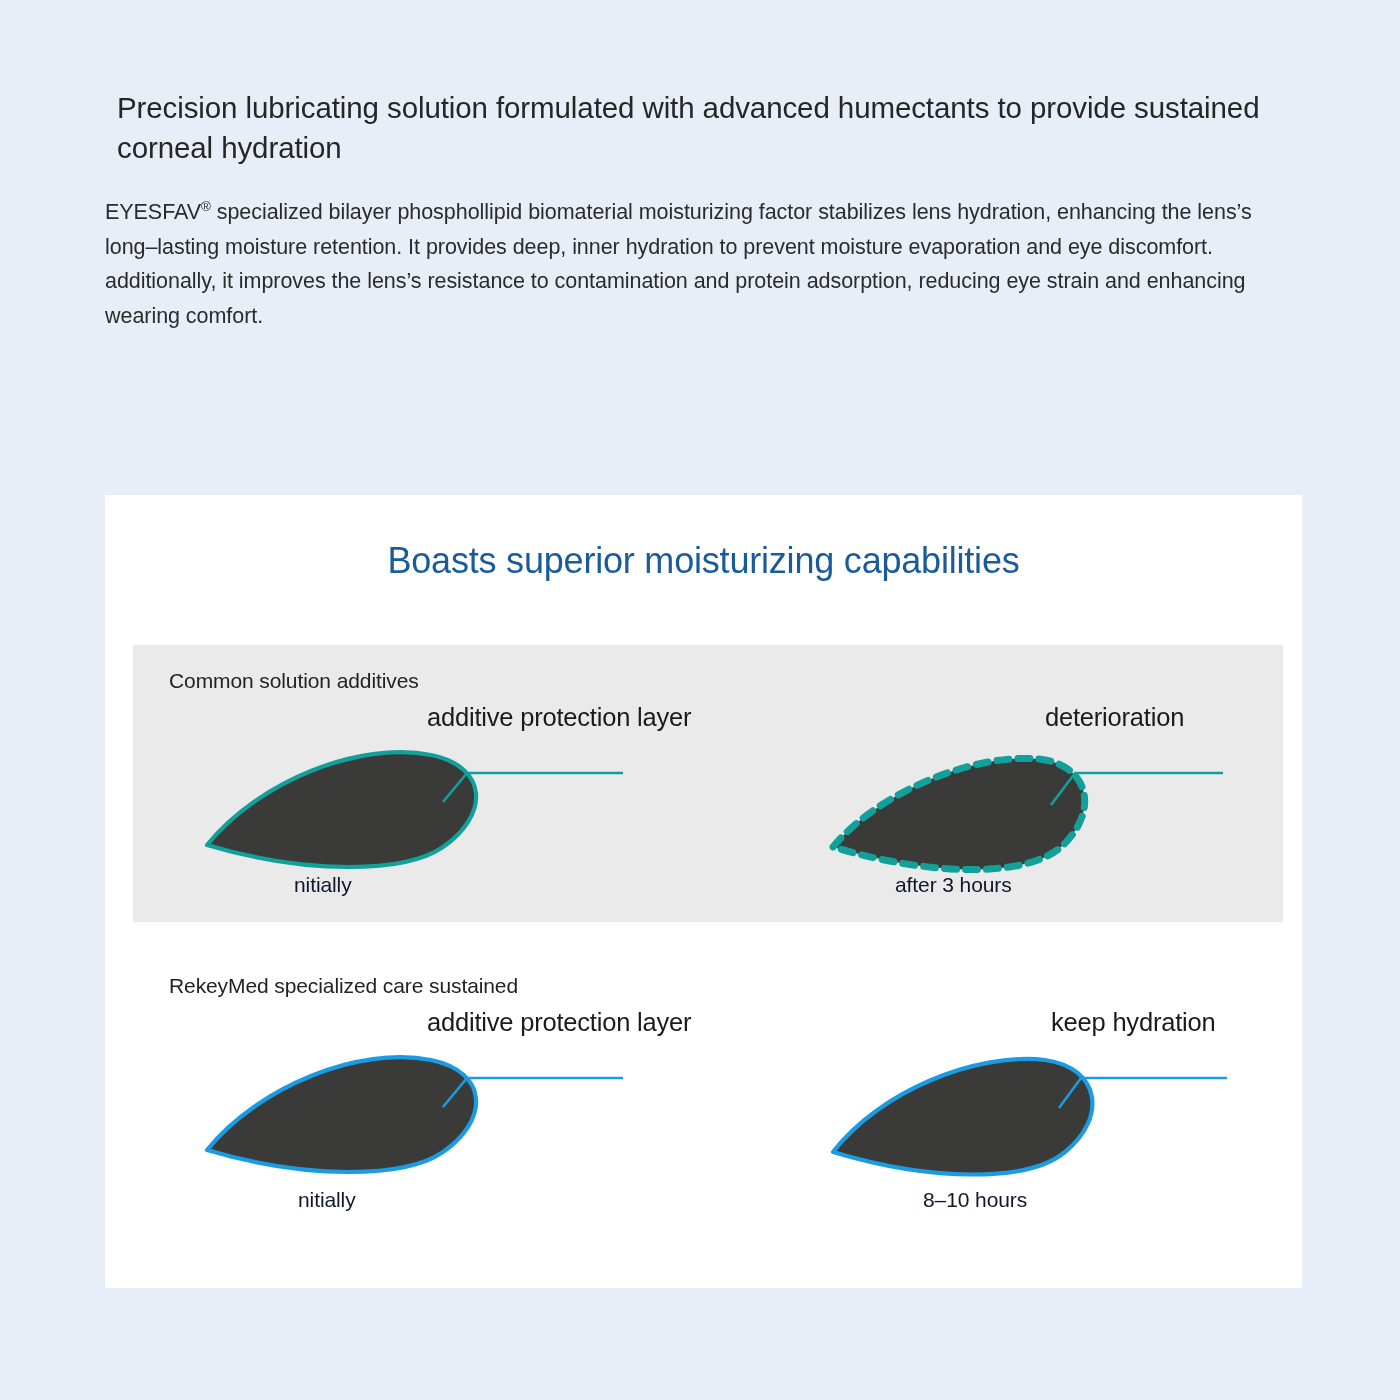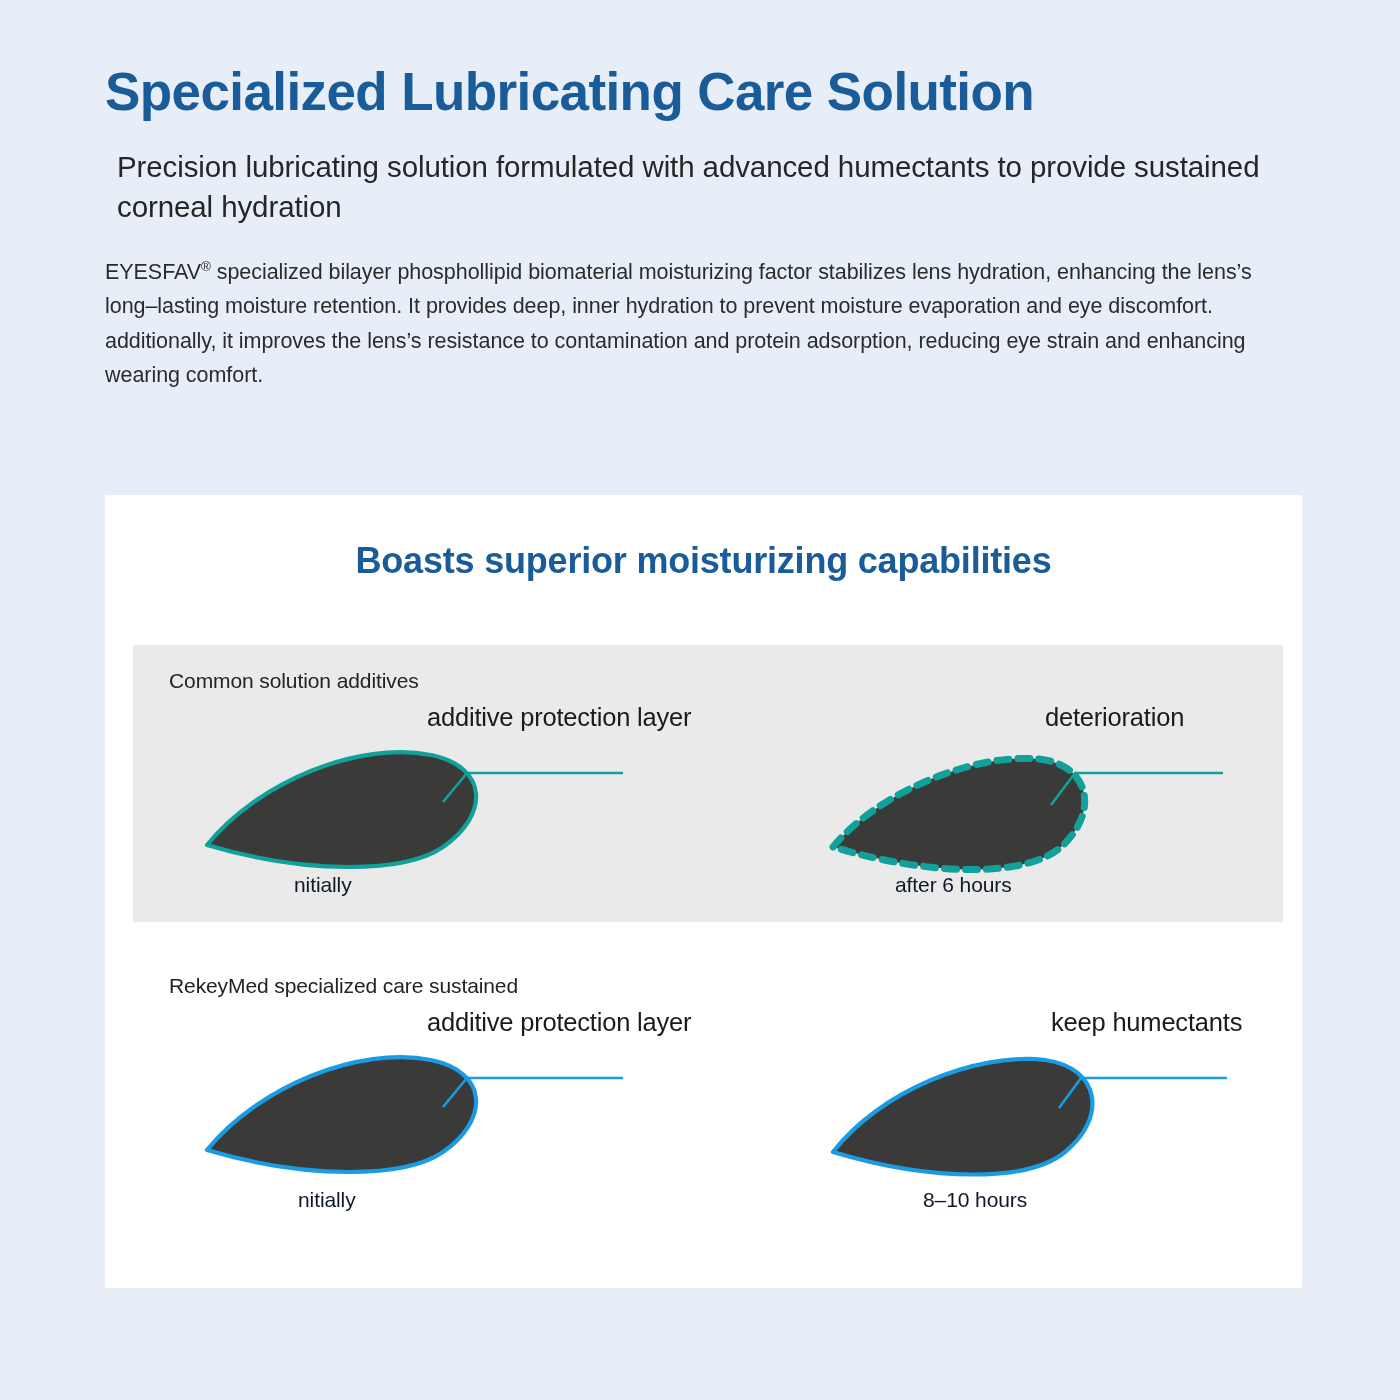--- a/index.html
+++ b/index.html
@@ -64,21 +64,21 @@
     width: 1197px;
     height: 793px;
     background: #ffffff;
   }
 
   .card-title {
     margin-top: 45px;
     text-align: center;
     font-size: 36px;
     color: #1a5c9a;
-    font-weight: bold;
+    font-weight: normal;
     letter-spacing: -0.2px;
   }
 
   
   .panel {
     position: absolute;
     left: 28px;
     width: 1150px;
   }
   .panel-top {
@@ -149,21 +149,20 @@
   .co-bl { left: 228px; top: 6px; }
   .cap-bl { left: 99px; top: 186px; }
   
   .co-br { left: 228px; top: 6px; }
   .cap-br { left: 100px; top: 186px; }
 </style>
 </head>
 <body>
 
 <div class="header">
-  <h1 class="page-title">Specialized Lubricating Care Solution</h1>
   <h2 class="page-subtitle">Precision lubricating solution formulated with advanced humectants to provide sustained corneal hydration</h2>
   <p class="page-body"><span>EYESFAV</span><sup>®</sup><span> specialized bilayer phosphollipid biomaterial moisturizing factor stabilizes lens hydration, enhancing the lens’s long–lasting moisture retention. It provides deep, inner hydration to prevent moisture evaporation and eye discomfort. additionally, it improves the lens’s resistance to contamination and protein adsorption, reducing eye strain and enhancing wearing comfort.</span></p>
 </div>
 
 <div class="card">
 
   <div class="card-title">Boasts superior moisturizing capabilities</div>
 
   <div class="panel panel-top">
     <div class="panel-label">Common solution additives</div>
@@ -178,21 +177,21 @@
         <div class="callout-text co-tl">additive protection layer</div>
         <div class="caption-text cap-tl">nitially</div>
       </div>
 
       <div class="lens-cell cell-right">
         <svg class="lens-svg" width="450" height="220" viewBox="0 0 450 220">
           <path d="M10 150 C 54 96, 150 56, 216 62 C 268 68, 276 116, 238 150 C 204 180, 110 180, 10 150 Z" fill="#3a3a39" stroke="#11a09a" stroke-width="7" stroke-dasharray="12 9" stroke-linejoin="round" stroke-linecap="round"></path>
           <polyline points="228,108 252,76 400,76" fill="none" stroke="#11a09a" stroke-width="2.6"></polyline>
         </svg>
         <div class="callout-text co-tr">deterioration</div>
-        <div class="caption-text cap-tr">after 6 hours</div>
+        <div class="caption-text cap-tr">after 3 hours</div>
       </div>
 
     </div>
   </div>
 
   <div class="panel panel-bottom">
     <div class="panel-label">RekeyMed specialized care sustained</div>
 
     <div class="lens-row">
 
@@ -203,20 +202,20 @@
         </svg>
         <div class="callout-text co-bl">additive protection layer</div>
         <div class="caption-text cap-bl">nitially</div>
       </div>
 
       <div class="lens-cell cell-right">
         <svg class="lens-svg" width="450" height="220" viewBox="0 0 450 220">
           <path d="M10 150 C 56 90, 152 50, 222 58 C 278 66, 284 116, 242 150 C 206 180, 110 180, 10 150 Z" fill="#3a3a39" stroke="#1b9be1" stroke-width="4.2" stroke-linejoin="round" stroke-linecap="round"></path>
           <polyline points="236,106 258,76 404,76" fill="none" stroke="#1b9be1" stroke-width="2.6"></polyline>
         </svg>
-        <div class="callout-text co-br">keep humectants</div>
+        <div class="callout-text co-br">keep hydration</div>
         <div class="caption-text cap-br">8–10 hours</div>
       </div>
 
     </div>
   </div>
 
 </div>
 
 </body></html>

